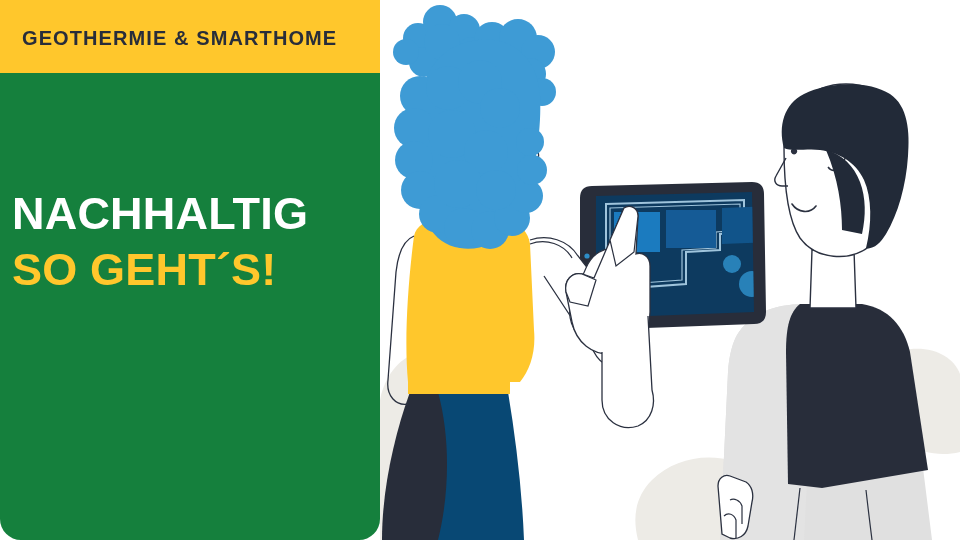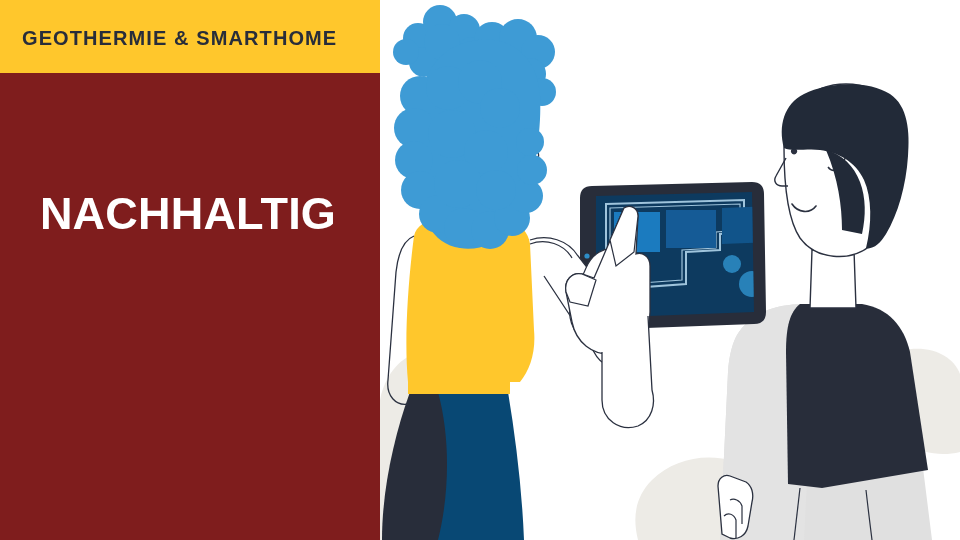--- a/index.html
+++ b/index.html
@@ -18,21 +18,22 @@
     background: #ffffff;
   }
 
   
   .left-panel {
     position: absolute;
     left: 0;
     top: 0;
     width: 380px;
     height: 540px;
-    background: #7f1d1d;
+    background: #15803d;
+    border-radius: 21px;
   }
   .eyebrow-banner {
     position: absolute;
     left: 0;
     top: 0;
     width: 380px;
     height: 73px;
     background: #ffc72c;
     box-sizing: border-box;
   }
@@ -42,24 +43,23 @@
     top: 27px;
     font-size: 20px;
     font-weight: bold;
     letter-spacing: 1.1px;
     color: #282d3a;
     white-space: nowrap;
   }
 
   .headline {
     position: absolute;
-    left: 18px;
+    left: 12px;
     top: 186px;
     width: 340px;
-    text-align: center;
   }
   .headline-line {
     font-size: 45px;
     font-weight: bold;
     line-height: 56px;
     letter-spacing: 0.2px;
     color: #ffffff;
     white-space: nowrap;
   }
   .headline-line.accent {
@@ -88,20 +88,21 @@
 <div class="poster">
 
   <div class="left-panel">
 
     <div class="eyebrow-banner">
       <div class="eyebrow-text">GEOTHERMIE &amp; SMARTHOME</div>
     </div>
 
     <div class="headline">
       <div class="headline-line">NACHHALTIG</div>
+      <div class="headline-line accent">SO GEHT´S!</div>
     </div>
 
   </div>
 
   <div class="illustration">
     <svg viewBox="0 0 580 540" xmlns="http://www.w3.org/2000/svg">
 
       <g>
         <path d="M 0 400 C 10 352 52 338 88 360 C 116 378 120 420 112 460
                  C 104 505 74 540 40 540 L 0 540 Z" fill="#edebe6"></path>

